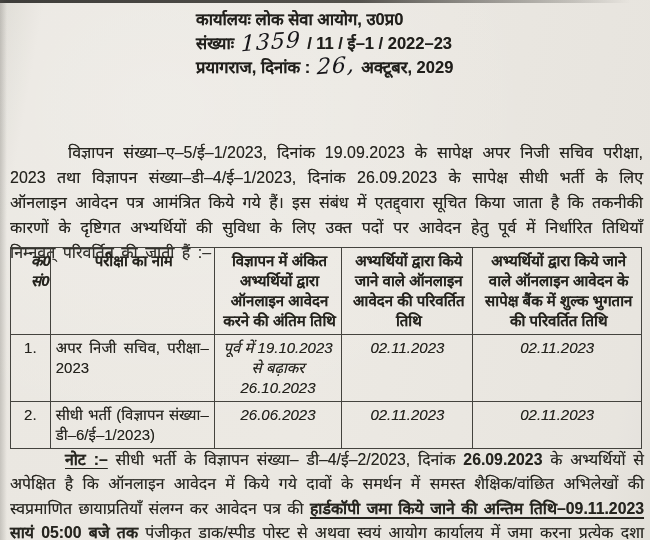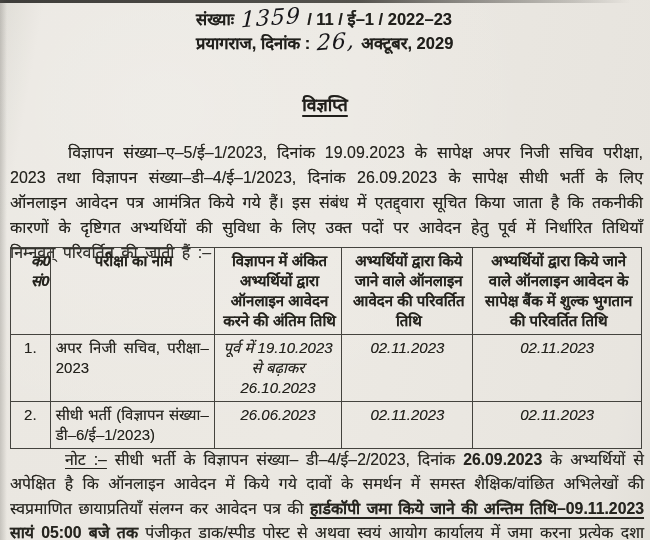--- a/index.html
+++ b/index.html
@@ -79,52 +79,50 @@
   td.cell-exam { text-align:justify; text-align-last:left;margin-top:44px; }
   td.cell-last, td.cell-rev, td.cell-fee { text-align:center;font-style:italic; }
   .note-para {
     position:absolute; top:432px; left:10px; right:6px;
     font-size:15.8px; line-height:24.5px;
     text-align:justify; text-indent:55px;
     word-spacing:2px;
     color:#26251f;
   }
   .note-label {
-    font-weight:400;
+    font-weight:700;
     text-decoration:underline; text-underline-offset:3px;
   }
   .note-bold { font-weight:700; }
   .note-bold-underline {
     font-weight:700;
     text-decoration:underline; text-underline-offset:3px; text-decoration-thickness:1.5px;
   }
 </style>
 </head>
 <body>
 
 <div class="page">
   <div class="scan-top-line"></div>
   <div class="scan-left-shade"></div>
 
   <div class="header-block">
+    <span class="header-line">कार्यालयः लोक सेवा आयोग, उ0प्र0</span>
     <span class="header-line">
       <span>संख्याः</span>
       <span class="handwritten">1359</span>
       <span>/ 11 / ई–1 / 2022–23</span>
     </span>
     <span class="header-line">
       <span>प्रयागराज, दिनांक :</span>
       <span class="handwritten">26,</span>
       <span>अक्टूबर, 2029</span>
     </span>
   </div>
 
-  <div class="notice-title">
-    <span class="t-underline">विज्ञप्ति</span>
-  </div>
 
   <p class="intro-para">विज्ञापन संख्या–ए–5/ई–1/2023, दिनांक 19.09.2023 के सापेक्ष अपर निजी सचिव परीक्षा, 2023 तथा विज्ञापन संख्या–डी–4/ई–1/2023, दिनांक 26.09.2023 के सापेक्ष सीधी भर्ती के लिए ऑनलाइन आवेदन पत्र आमंत्रित किये गये हैं। इस संबंध में एतद्द्वारा सूचित किया जाता है कि तकनीकी कारणों के दृष्टिगत अभ्यर्थियों की सुविधा के लिए उक्त पदों पर आवेदन हेतु पूर्व में निर्धारित तिथियाँ निम्नवत् परिवर्तित की जाती हैं :–</p>
 
   <table class="sched-table">
     <colgroup>
       <col class="col-sno">
         <col class="col-exam">
         <col class="col-last">
         <col class="col-rev">
         <col class="col-fee">

